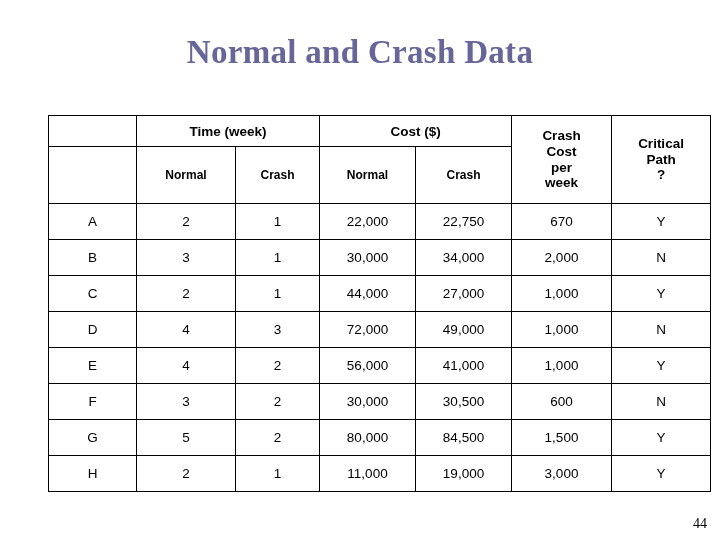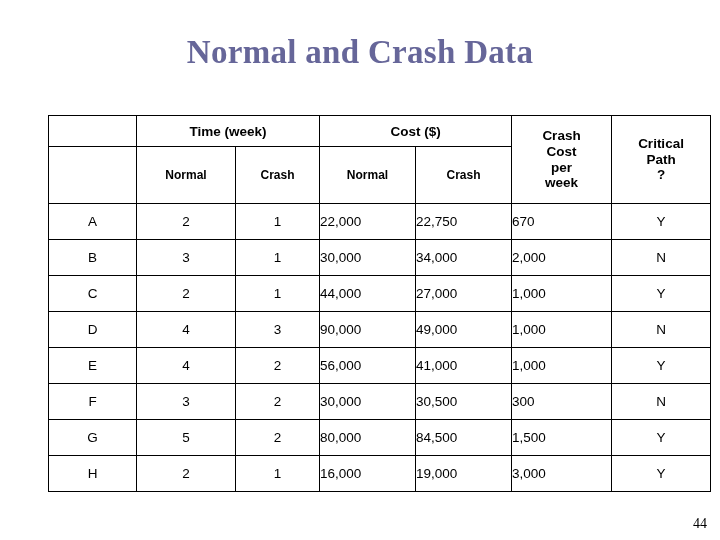--- a/index.html
+++ b/index.html
@@ -86,21 +86,21 @@
   tbody td {
     height: 35px;
   }
   .c-label {
     text-align: center;
   }
   .c-num {
     text-align: center;
   }
   .c-right {
-    text-align: left;
+    text-align: center;
     padding-right: 10px;
   }
 
   
   col.c0 { width: 88px; }
   col.c1 { width: 99px; }
   col.c2 { width: 84px; }
   col.c3 { width: 96px; }
   col.c4 { width: 96px; }
   col.c5 { width: 100px; }
@@ -187,57 +187,57 @@
           <td class="c-num">1</td>
           <td class="c-right">44,000</td>
           <td class="c-right">27,000</td>
           <td class="c-right">1,000</td>
           <td class="c-label">Y</td>
         </tr>
         <tr>
           <td class="c-label">D</td>
           <td class="c-num">4</td>
           <td class="c-num">3</td>
-          <td class="c-right">90,000</td>
+          <td class="c-right">72,000</td>
           <td class="c-right">49,000</td>
           <td class="c-right">1,000</td>
           <td class="c-label">N</td>
         </tr>
         <tr>
           <td class="c-label">E</td>
           <td class="c-num">4</td>
           <td class="c-num">2</td>
           <td class="c-right">56,000</td>
           <td class="c-right">41,000</td>
           <td class="c-right">1,000</td>
           <td class="c-label">Y</td>
         </tr>
         <tr>
           <td class="c-label">F</td>
           <td class="c-num">3</td>
           <td class="c-num">2</td>
           <td class="c-right">30,000</td>
           <td class="c-right">30,500</td>
-          <td class="c-right">300</td>
+          <td class="c-right">600</td>
           <td class="c-label">N</td>
         </tr>
         <tr>
           <td class="c-label">G</td>
           <td class="c-num">5</td>
           <td class="c-num">2</td>
           <td class="c-right">80,000</td>
           <td class="c-right">84,500</td>
           <td class="c-right">1,500</td>
           <td class="c-label">Y</td>
         </tr>
         <tr>
           <td class="c-label">H</td>
           <td class="c-num">2</td>
           <td class="c-num">1</td>
-          <td class="c-right">16,000</td>
+          <td class="c-right">11,000</td>
           <td class="c-right">19,000</td>
           <td class="c-right">3,000</td>
           <td class="c-label">Y</td>
         </tr>
       </tbody>
     </table>
   </div>
 
   <div id="page-num">44</div>
 

